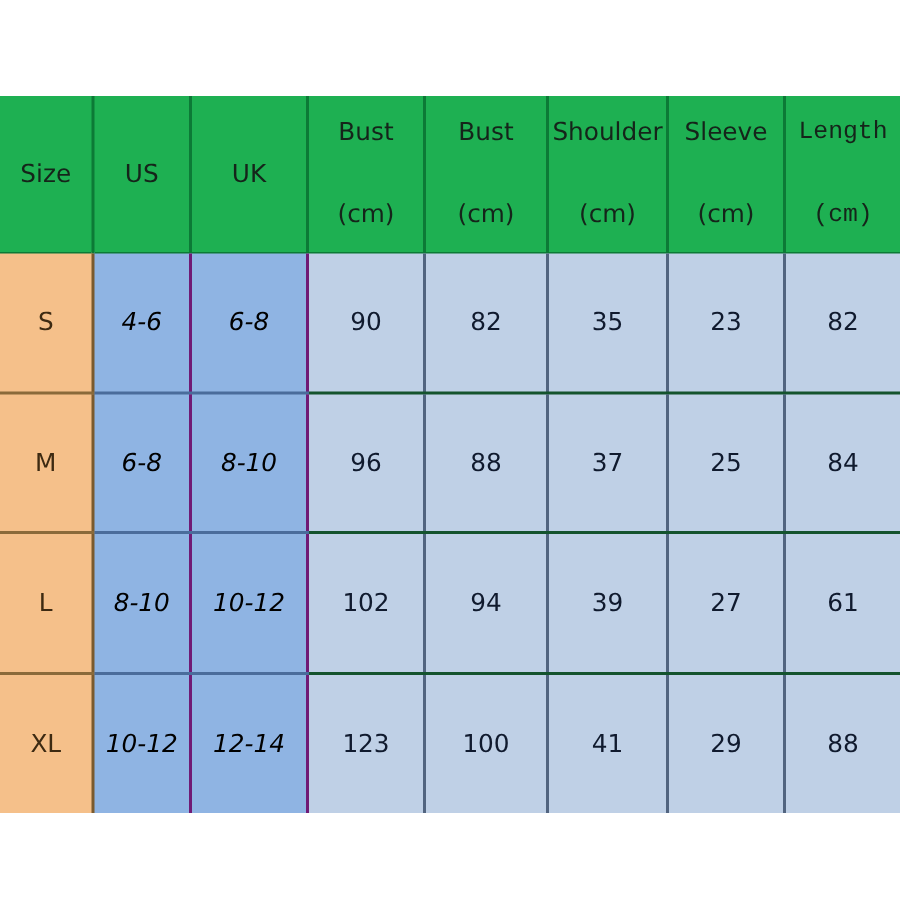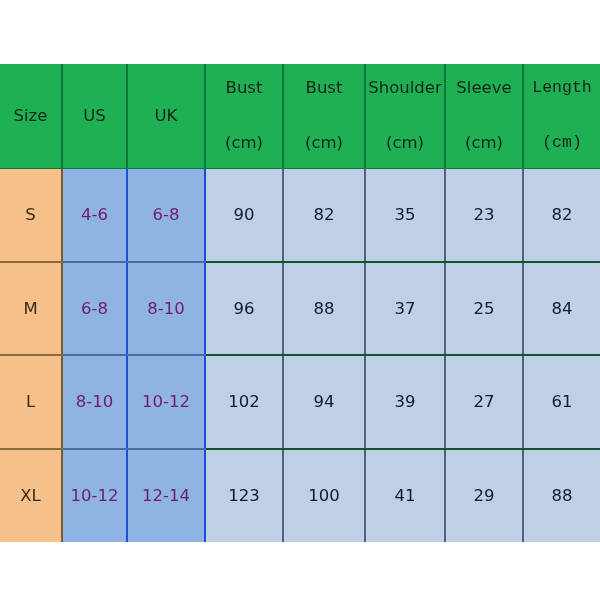--- a/index.html
+++ b/index.html
@@ -74,23 +74,24 @@
 
   td.col-size {
     background: #f5c08a;
     color: #3d2a12;
     border-right: 2px solid #7a5a2e;
     border-bottom: 2px solid #8a6a3a;
   }
 
   td.col-intl {
     background: #8fb4e3;
-    color: #701a75;
-    border-right: 2px solid #1d4ed8;
+    color: #000000;
+    border-right: 2px solid #701a75;
     border-bottom: 2px solid #4a6c9b;
+    font-style: italic;
   }
 
   td.col-meas {
     background: #bfd0e6;
     color: #101a2e;
     border-right: 2px solid #51647f;
     border-bottom: 2px solid #14532d;
   }
 
   td.cell.last-col { border-right: none; }

